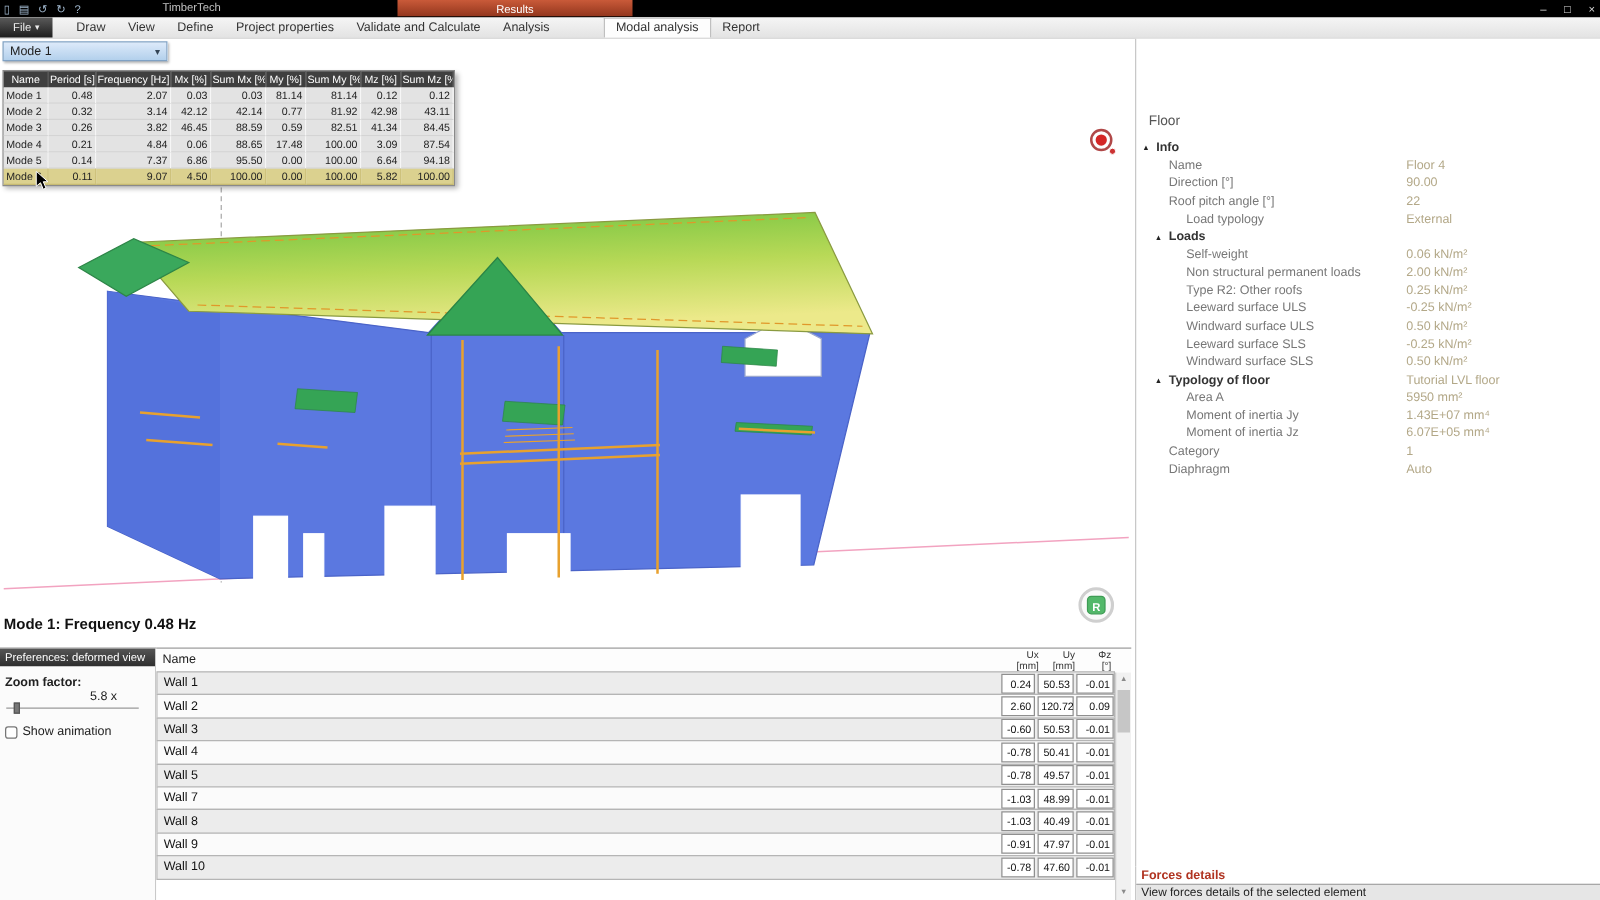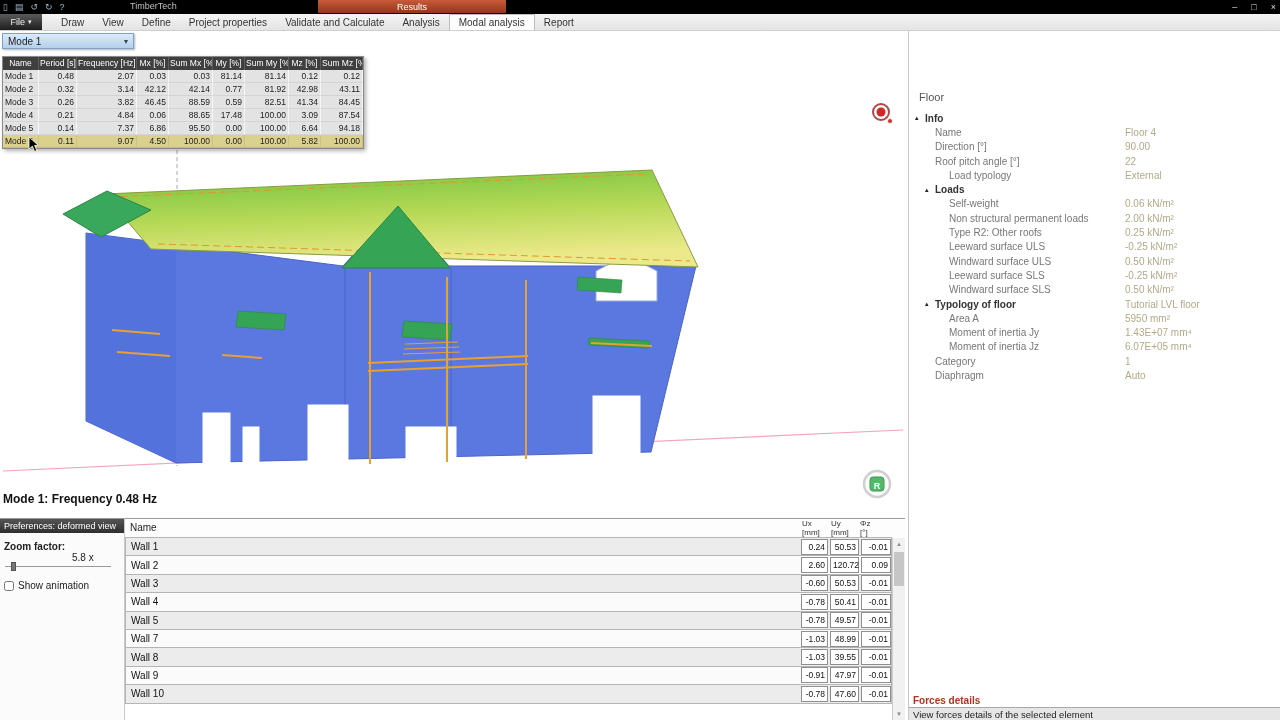--- a/index.html
+++ b/index.html
@@ -19,21 +19,21 @@
                   align-items:center; color:#ddd; font-size:9px; }
 
   
   .ribbon { position:absolute; top:14px; left:0; width:1280px; height:17px;
             background:linear-gradient(#f5f5f5,#e3e3e3); border-bottom:1px solid #cfcfcf;
             display:flex; align-items:stretch; }
   .file-btn { width:42px; background:linear-gradient(#5a5a5a,#1d1d1d); color:#eee; font-size:9px;
               display:flex; align-items:center; justify-content:center; gap:3px; }
   .ribbon-tabs { display:flex; margin-left:10px; align-items:stretch; }
   .ribbon-tab { padding:0 9px; font-size:10px; color:#333; display:flex; align-items:center; }
-  .ribbon-tab.active { background:#fdfdfd; border:1px solid #bfbfbf; border-bottom:none; }
+  .ribbon-tab.active { background:#fdfdfd; border:1px solid #bfbfbf; border-bottom:none;margin-left:34px; }
 
   
   .mode-dropdown { position:absolute; left:2px; top:33px; width:132px; height:16px;
                    background:linear-gradient(#ddeafa,#b3d0ec); border:1px solid #7fa1c4;
                    display:flex; align-items:center; justify-content:space-between; padding:0 5px;
                    font-size:10px; box-shadow:1px 1px 2px rgba(0,0,0,.3); }
   .mode-dropdown .dd-arrow { font-size:8px; color:#345; }
 
   
   .modal-table { position:absolute; left:2px; top:56px; width:362px; background:#e3e3e3;
@@ -65,21 +65,21 @@
   .anim-row { position:absolute; left:4px; top:61px; display:flex; align-items:center; gap:4px;
               font-size:10px; }
   .anim-row input { width:10px; height:10px; }
 
   
   .walls-panel { position:absolute; left:125px; top:518px; width:780px; height:202px; background:#fff;
                  border-top:1px solid #9a9a9a; overflow:hidden; }
   .walls-header { position:relative; height:19px; background:#fdfdfd; }
   .wname-h { position:absolute; left:5px; top:3px; font-size:10px; color:#222; }
   .wl-cols { position:absolute; right:16px; top:1px; display:flex; }
-  .wl-col { width:29px; text-align:left; font-size:8px; line-height:8.5px; color:#333; }
+  .wl-col { width:29px; text-align:right; font-size:8px; line-height:8.5px; color:#333; }
   .wl-col span { display:block; }
   .walls-list { position:absolute; top:19px; left:0; right:13px; }
   .wrow { display:flex; align-items:center; height:19.4px; border:1px solid #b5b5b5; margin-top:-1px;
           background:#fbfbfb; }
   .wrow:nth-child(odd) { background:#ececec; }
   .wname { flex:1; padding-left:5px; font-size:10px; color:#111; }
   .wcell { height:16px; border:1px solid #8f8f8f; background:#fff; font-size:8.5px; line-height:14px;
            text-align:right; padding:0 2px; margin-right:2px; color:#111; }
   .wux { width:27px; } .wuy { width:29px; } .wphiz { width:30px; margin-right:0; }
   .wscroll { position:absolute; right:0; top:19px; bottom:0; width:13px; background:#f1f1f1;
@@ -398,21 +398,21 @@
       <div class="wrow">
         <span class="wname">Wall 7</span>
         <span class="wcell wux">-1.03</span>
         <span class="wcell wuy">48.99</span>
         <span class="wcell wphiz">-0.01</span>
       </div>
 
       <div class="wrow">
         <span class="wname">Wall 8</span>
         <span class="wcell wux">-1.03</span>
-        <span class="wcell wuy">39.55</span>
+        <span class="wcell wuy">40.49</span>
         <span class="wcell wphiz">-0.01</span>
       </div>
 
       <div class="wrow">
         <span class="wname">Wall 9</span>
         <span class="wcell wux">-0.91</span>
         <span class="wcell wuy">47.97</span>
         <span class="wcell wphiz">-0.01</span>
       </div>
 

